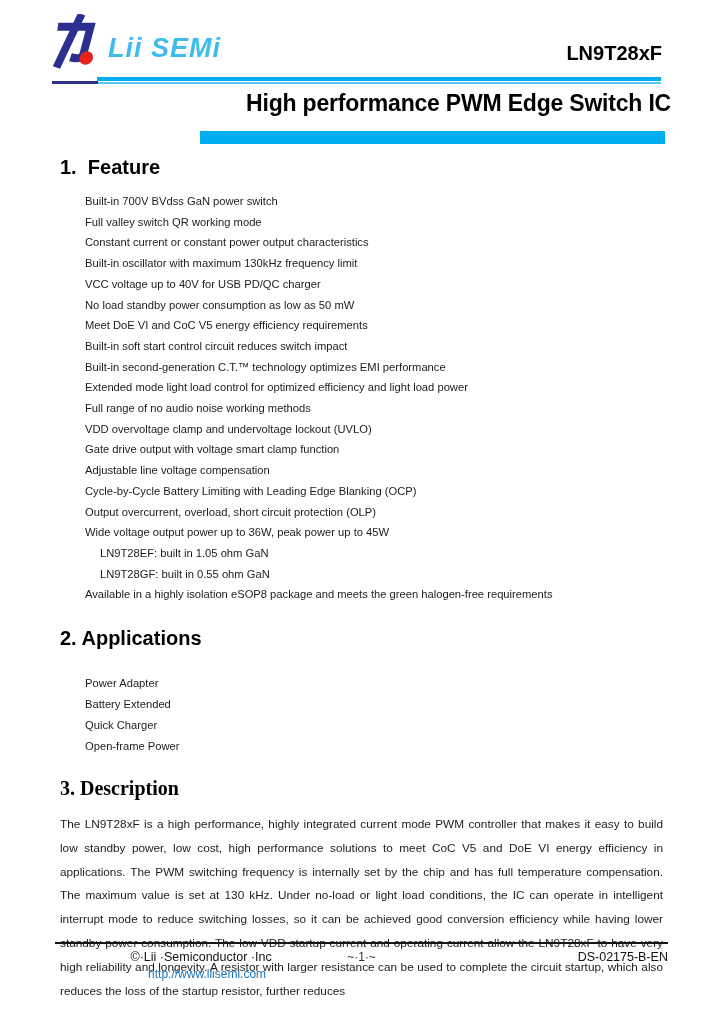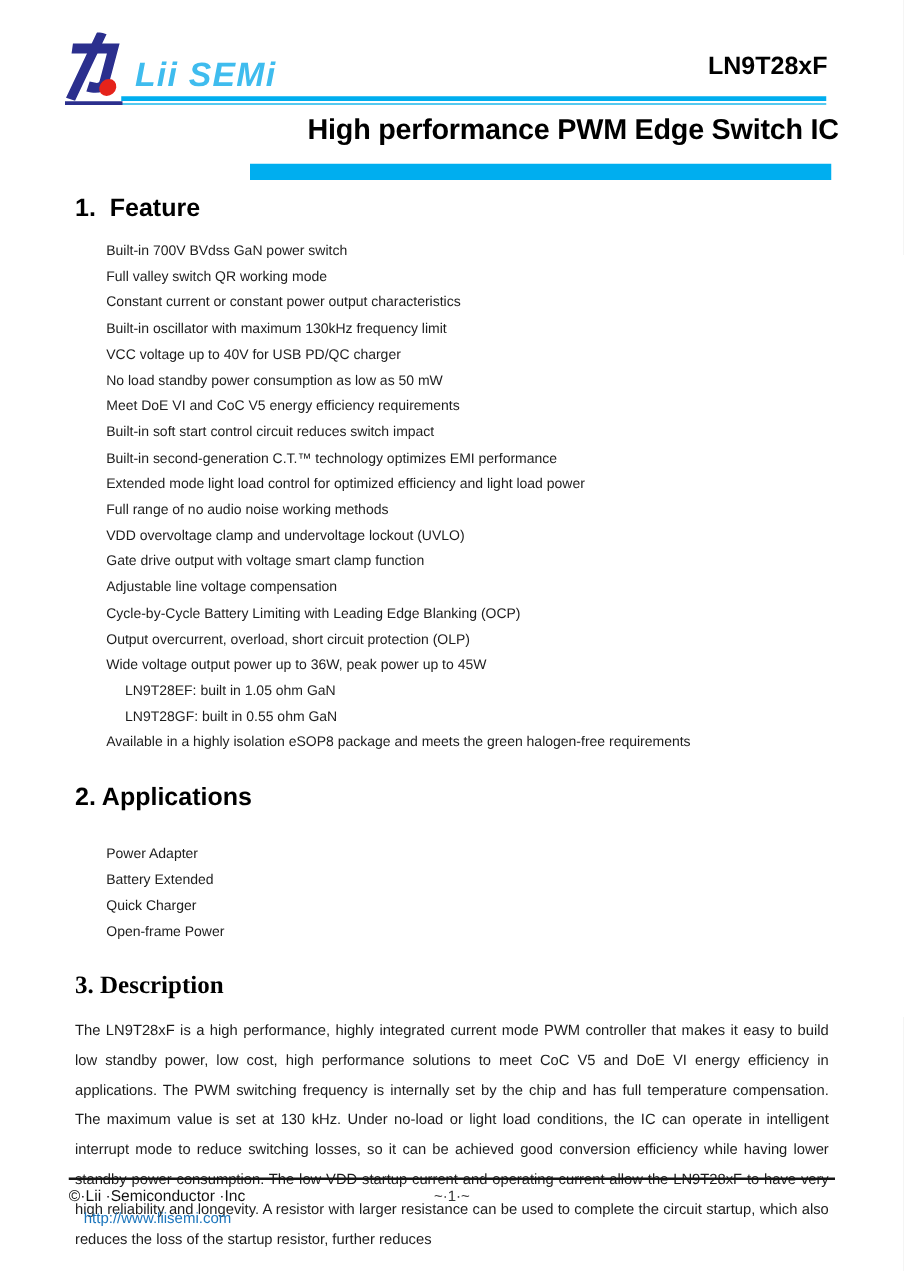--- a/index.html
+++ b/index.html
@@ -7,21 +7,21 @@
     position:relative;
     width:723px;height:1024px;
     margin:0 auto;
     background:#ffffff;
     font-family:"Liberation Sans",sans-serif;
     color:#1c1c1c;
     overflow:hidden;
   }
   
   .header{position:relative;height:150px;}
-  .logo{position:absolute;left:46px;top:26px;display:flex;align-items:flex-end;}
+  .logo{position:absolute;left:46px;top:14px;display:flex;align-items:flex-end;}
   .logo svg{display:block;}
   .logo-text{
     font-size:27px;font-weight:bold;font-style:italic;
     color:#3fbcee;letter-spacing:1px;
     margin-left:6px;line-height:1;padding-bottom:8px;
   }
   .part-number{
     position:absolute;right:61px;top:42px;
     font-size:20px;font-weight:bold;color:#000;
     letter-spacing:0;
@@ -69,21 +69,21 @@
   }
   
   .footer{
     position:absolute;left:55px;right:55px;top:942px;
     border-top:2.5px solid #161616;
     padding-top:6px;
   }
   .footer-row{
     display:grid;grid-template-columns:1fr auto 1fr;align-items:start;
   }
-  .footer-left{font-size:12.5px;color:#111;}
+  .footer-left{font-size:12.5px;color:#111;text-align:center;}
   .footer-center{font-size:12px;color:#333;text-align:center;}
   .footer-right{font-size:12.5px;color:#111;text-align:right;}
   .footer-link{
     display:inline-block;margin:3px 0 0 12px;
     font-size:12px;color:#1b75bc;text-decoration:none;
   }
 </style>
 </head>
 <body>
 
@@ -154,16 +154,17 @@
 
   </div>
 
   <div class="footer">
     <div class="footer-row">
       <div class="footer-left">
         <span>©·Lii ·Semiconductor ·Inc</span><br>
         <a href="#" class="footer-link">http://www.liisemi.com</a>
       </div>
       <div class="footer-center">~·1·~</div>
+      <div class="footer-right">DS-02175-B-EN</div>
     </div>
   </div>
 
 </div>
 
 </body></html>

